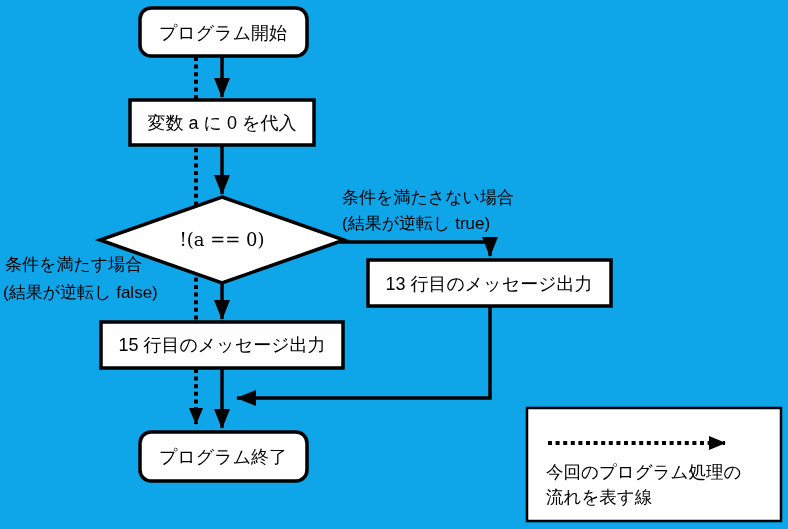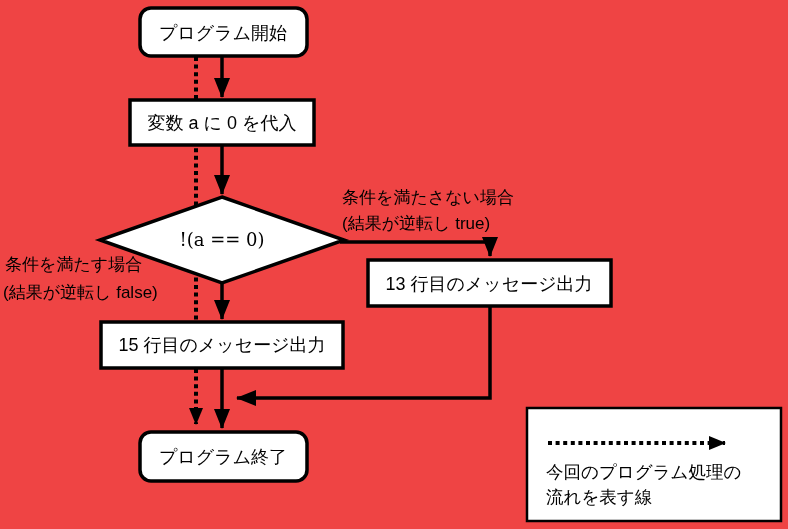--- a/index.html
+++ b/index.html
@@ -4,21 +4,21 @@
 <style>
   html, body {
     margin: 0;
     padding: 0;
     background: #ffffff;
   }
   #stage {
     position: relative;
     width: 788px;
     height: 529px;
-    background: #ef4444;
+    background: #0ea5e9;
     font-family: "Liberation Sans", sans-serif;
   }
   svg { display: block; }
   .flow-line {
     stroke: #000000;
     stroke-width: 3.5;
     fill: none;
   }
   .dotted-line {
     stroke: #000000;

